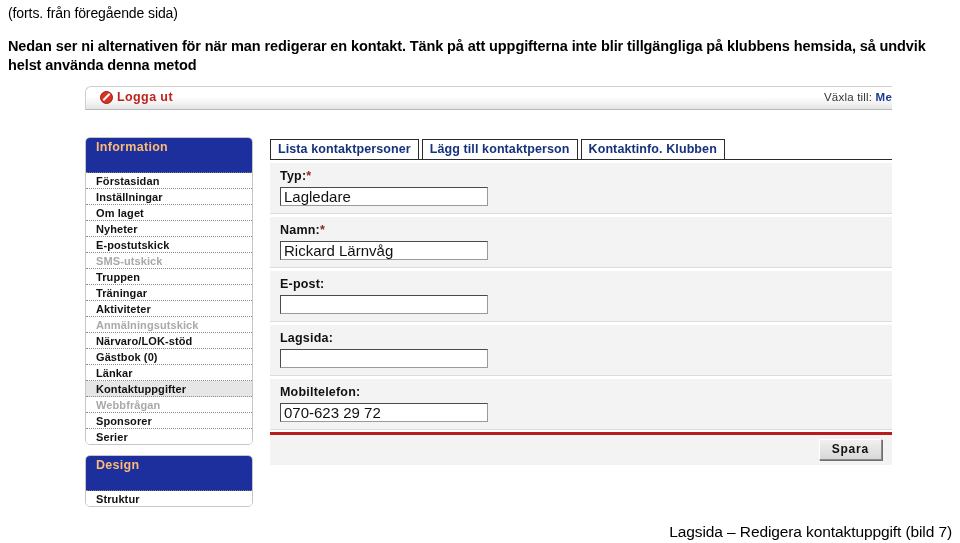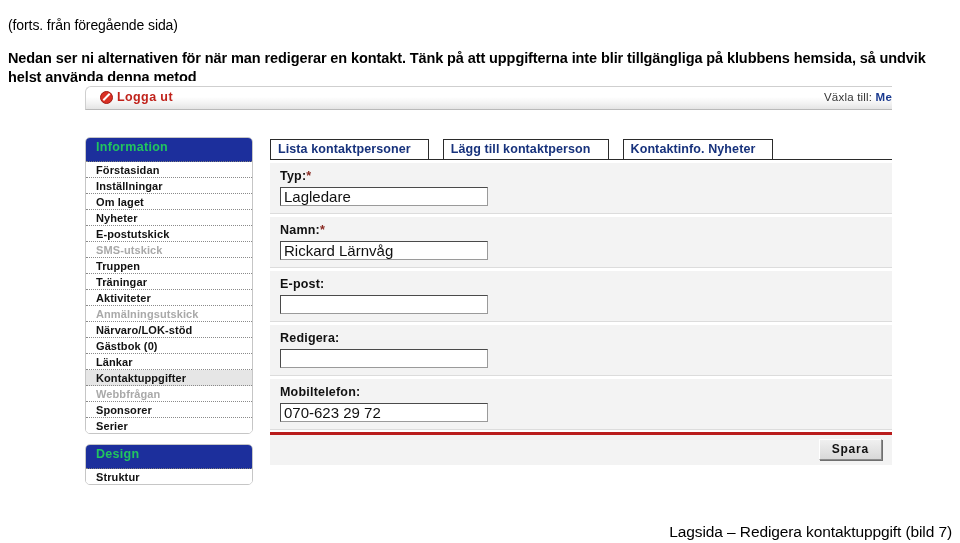--- a/index.html
+++ b/index.html
@@ -22,21 +22,21 @@
     top: 0px;
     width: 944px;
   }
   .caption-line {
     font-size: 14.5px;
     color: #000000;
     line-height: 19px;
     letter-spacing: -0.1px;
   }
   #caption-cont {
-    padding-top: 16px;
+    padding-top: 4px;
     font-size: 14px;
   }
   #caption-para {
     padding-top: 14px;
     font-size: 14.5px;
     font-weight: bold;
   }
 
   
   #app-shot {
@@ -116,25 +116,25 @@
   }
   .menu-box {
     background: #ffffff;
     border: 1px solid #c6c6c6;
     border-radius: 5px;
     overflow: hidden;
     margin-bottom: 10px;
   }
   .menu-head {
     background: #1c2f9c;
-    color: #22c55e;
+    color: #fdba74;
     font-size: 12.5px;
     font-weight: bold;
     letter-spacing: 0.3px;
-    padding: 2px 0 7px 10px;
+    padding: 2px 0 18px 10px;
     border-bottom: 1px dotted #7e7e7e;
   }
   .menu-item {
     font-size: 11px;
     font-weight: bold;
     color: #111111;
     letter-spacing: 0.1px;
     padding: 1.5px 0 1.5px 10px;
     border-bottom: 1px dotted #8a8a8a;
     background: #ffffff;
@@ -159,22 +159,22 @@
     align-items: flex-end;
   }
   .tab {
     background: #ffffff;
     border: 1px solid #2b2b2b;
     border-bottom: none;
     color: #17327c;
     font-size: 12.5px;
     font-weight: bold;
     letter-spacing: 0.1px;
-    padding: 2px 17px 2px 7px;
-    margin-right: 14px;
+    padding: 2px 7px 2px 7px;
+    margin-right: 3px;
     white-space: nowrap;
     line-height: 15px;
   }
 
   .field-row {
     background: #f3f3f3;
     border-top: 1px solid #ffffff;
     border-bottom: 1px solid #dcdcdc;
     padding: 6px 0 7px 10px;
     margin-top: 2px;
@@ -284,27 +284,27 @@
       <div class="menu-box">
         <div class="menu-head">Design</div>
         <div class="menu-item last">Struktur</div>
       </div>
     </div>
 
   <div id="content">
     <div id="tabrow">
         <div class="tab">Lista kontaktpersoner</div>
         <div class="tab">Lägg till kontaktperson</div>
-        <div class="tab">Kontaktinfo. Nyheter</div>
+        <div class="tab">Kontaktinfo. Klubben</div>
       </div>
     <div id="fields">
         <div class="field-row"><div class="field-label"><span>Typ:</span><span class="req">*</span></div><input type="text" class="field-input" value="Lagledare" style=""></div>
         <div class="field-row"><div class="field-label"><span>Namn:</span><span class="req">*</span></div><input type="text" class="field-input" value="Rickard Lärnvåg" style=""></div>
         <div class="field-row"><div class="field-label"><span>E-post:</span></div><input type="text" class="field-input" value="" style=""></div>
-        <div class="field-row"><div class="field-label"><span>Redigera:</span></div><input type="text" class="field-input" value="" style=""></div>
+        <div class="field-row"><div class="field-label"><span>Lagsida:</span></div><input type="text" class="field-input" value="" style=""></div>
         <div class="field-row"><div class="field-label"><span>Mobiltelefon:</span></div><input type="text" class="field-input" value="070-623 29 72" style=""></div>
       </div>
     <div id="save-row">
       <button id="save-button">Spara</button>
     </div>
   </div>
 
 </div>
 
 <div id="footer-caption">Lagsida – Redigera kontaktuppgift (bild 7)</div>

